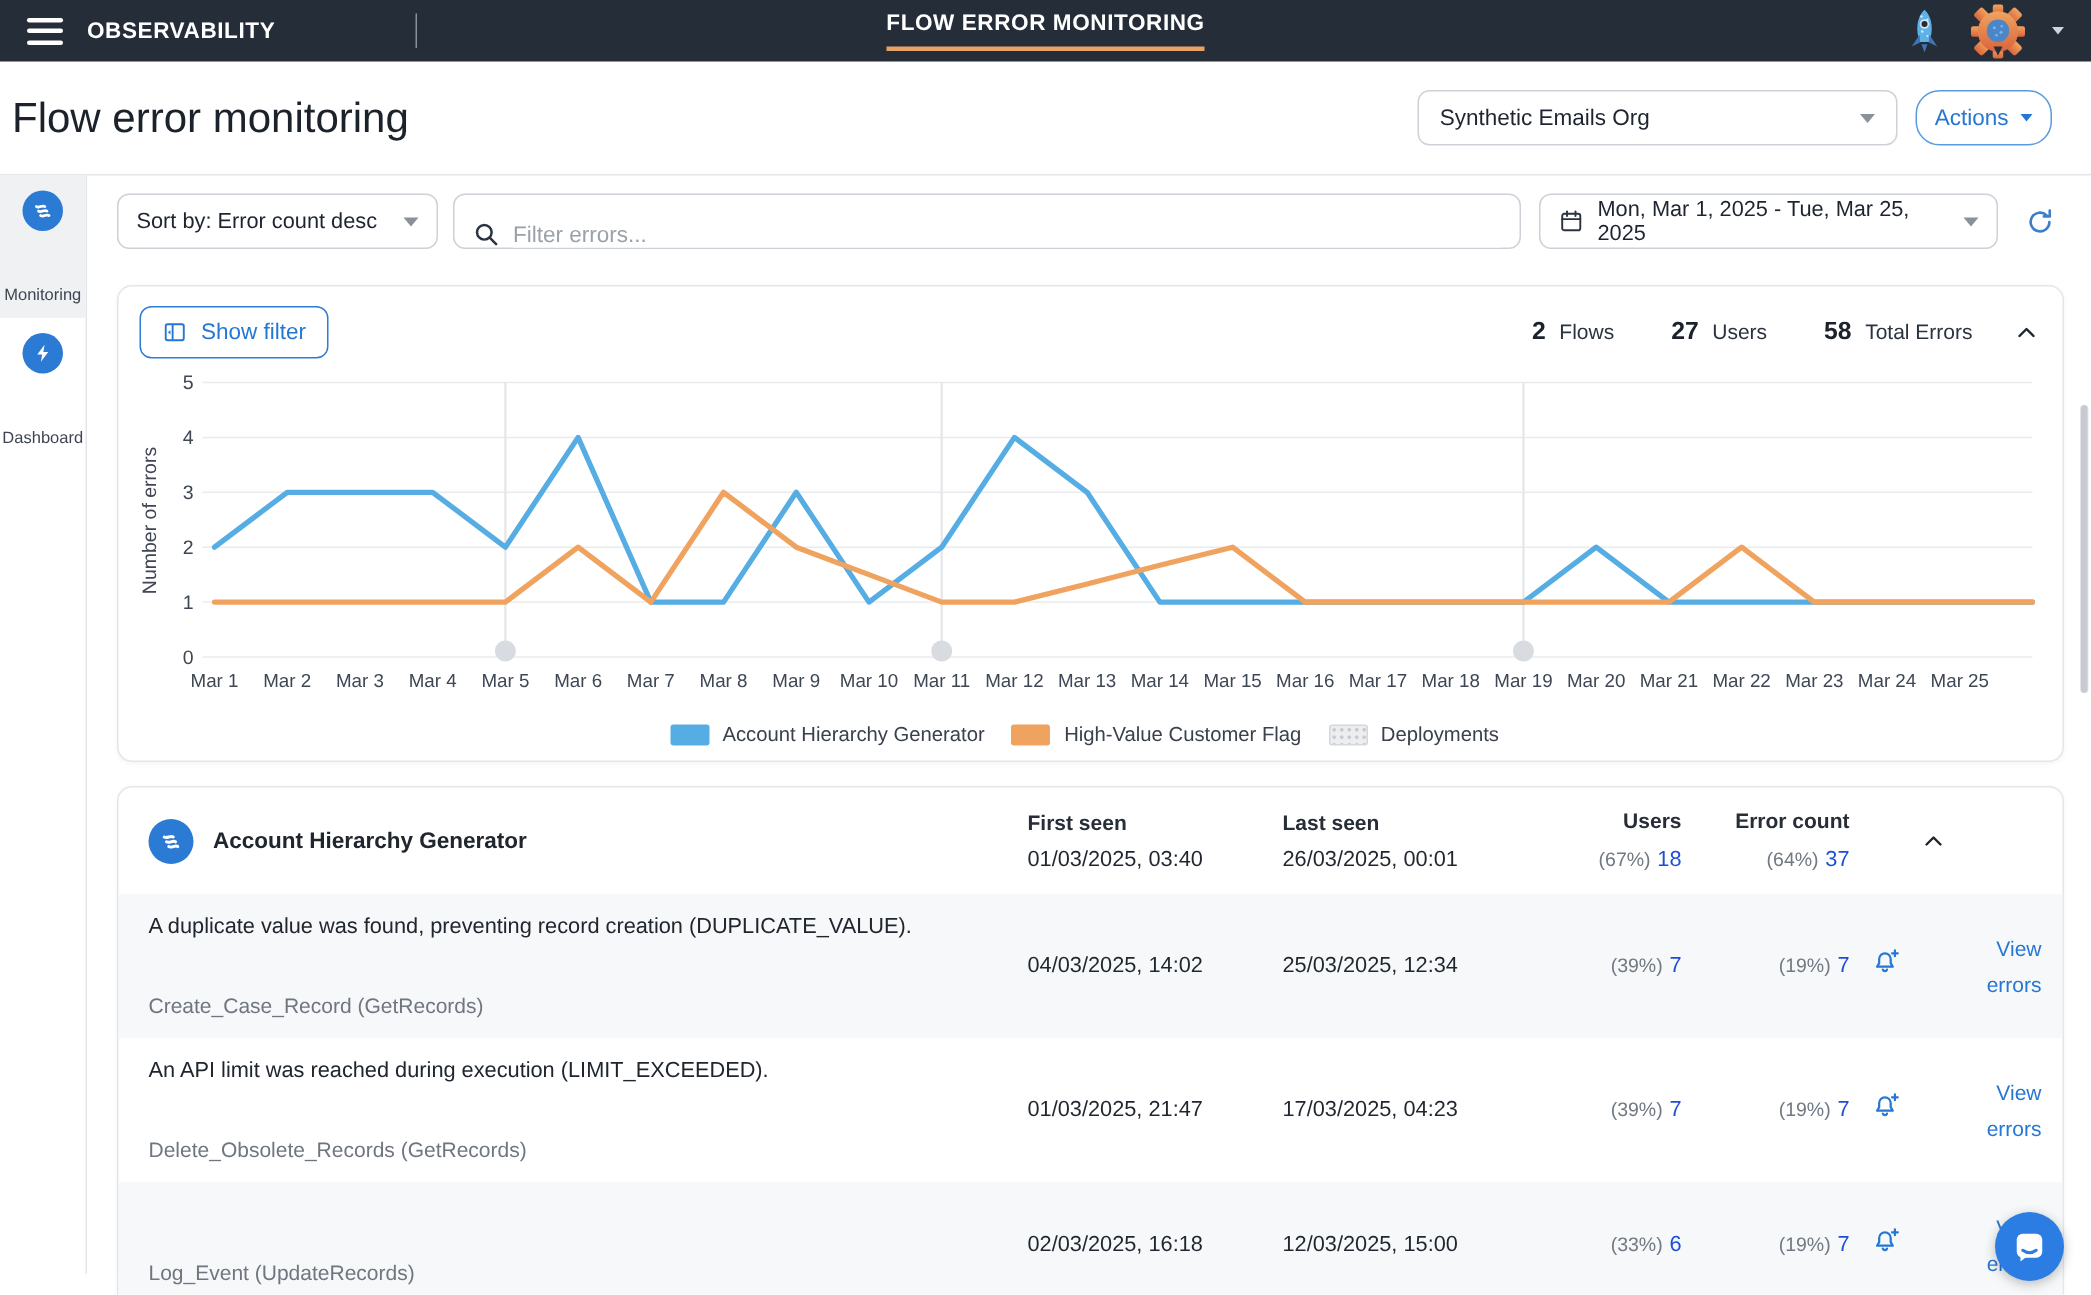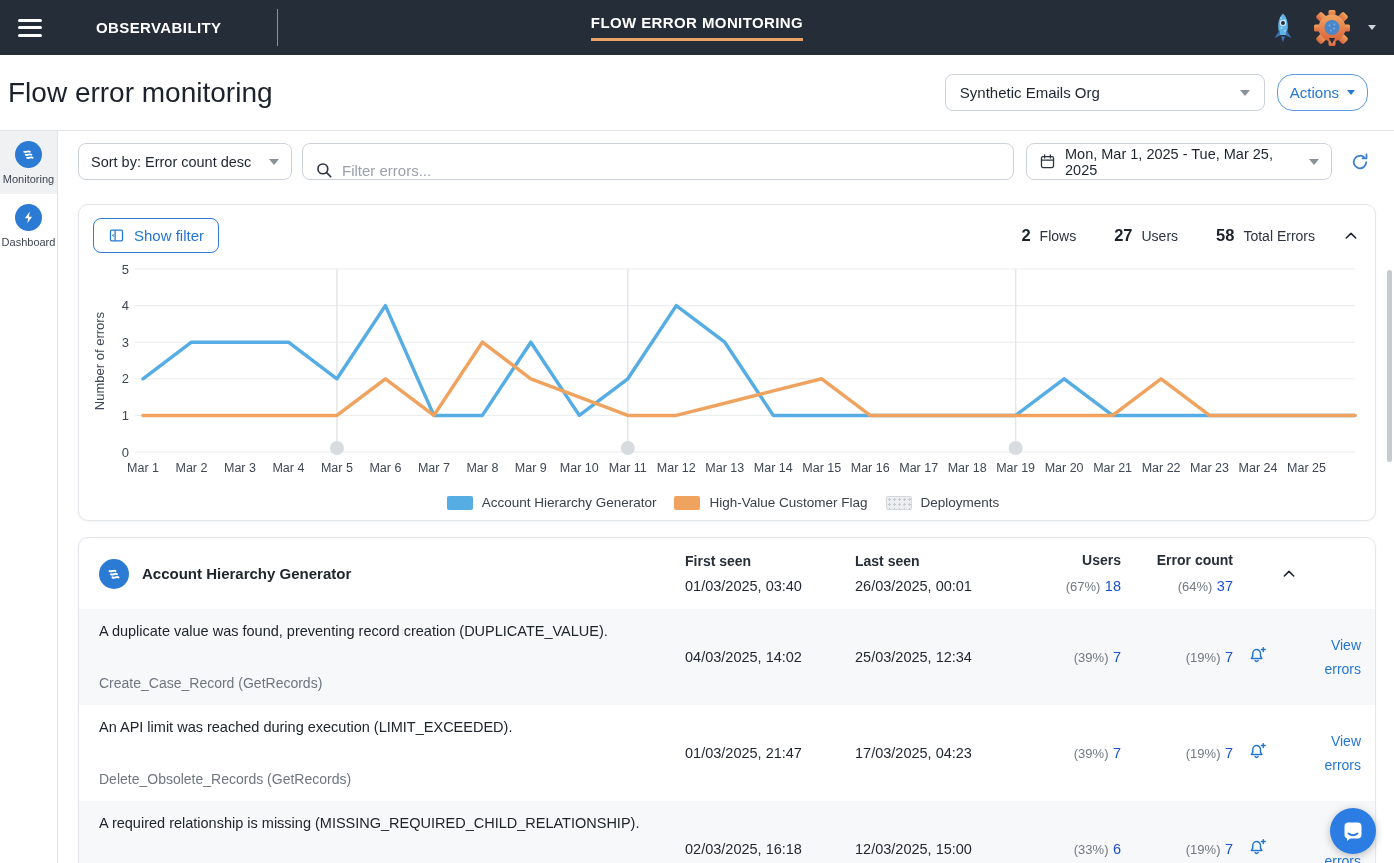--- a/index.html
+++ b/index.html
@@ -1,21 +1,21 @@
 <!DOCTYPE html>
 <html><head>
 <meta charset="utf-8">
 <style>
   * { margin:0; padding:0; box-sizing:border-box; }
   html,body { width:1394px; height:863px; overflow:hidden; background:#fff;
     font-family:"Liberation Sans", sans-serif; color:#1e2530; }
 
   
-  .topbar { position:relative; height:55px; background:#252d39; display:flex;
-    align-items:center; padding:0 18px;gap:38px; }
+  .topbar { position:relative; height:41px; background:#252d39; display:flex;
+    align-items:center; padding:0 18px; }
   .hamburger { width:24px; height:18px; display:flex; flex-direction:column;
     justify-content:space-between; cursor:pointer; }
   .hamburger span { height:3px; background:#fff; border-radius:2px; }
   .brand { color:#fff; font-weight:700; font-size:15px; letter-spacing:.4px; margin-left:16px; }
   .topbar-divider { position:absolute; left:277px; top:9px; bottom:9px; width:1px; background:#8b919c; }
   .topbar-center { position:absolute; left:0; right:0; top:0; bottom:0; display:flex;
     align-items:center; justify-content:center; pointer-events:none; }
   .topbar-title { color:#fff; font-weight:700; font-size:15px; letter-spacing:.4px;
     padding-bottom:7px; border-bottom:3px solid #e9a266; pointer-events:auto; }
   .topbar-right { margin-left:auto; display:flex; align-items:center; gap:16px; }
@@ -37,21 +37,21 @@
     color:#2577d4; font-size:15px; padding:0 12px; display:flex; align-items:center; gap:8px;
     cursor:pointer; }
   .actions-btn .caret-down { border-top-color:#2577d4; }
 
   
   .main { display:flex; height:732px; }
   .sidebar { width:58px; border-right:1px solid #e2e5e9; flex-shrink:0; }
   .side-item { display:flex; flex-direction:column; align-items:center; padding:10px 0 9px;
     cursor:pointer; gap:5px; }
   .side-item.active { background:#eff1f3; }
-  .side-label { font-size:11px; color:#3e4550; }
+  .side-label { font-size:11px; color:#3e4550;margin-top:32px; }
   .blue-circle { width:27px; height:27px; border-radius:50%; background:#2b7bd4;
     display:flex; align-items:center; justify-content:center; }
   .content { flex:1; padding:12px 26px 0 20px; }
 
   
   .filter-row { display:flex; gap:10px; align-items:center; }
   .sort-select { width:214px; height:37px; border:1px solid #cdd2d8; border-radius:8px;
     display:flex; align-items:center; padding:0 12px; font-size:14.5px; cursor:pointer; background:#fff; }
   .sort-select .caret-down { margin-left:auto; }
   .search-box { flex:1; height:37px; border:1px solid #cdd2d8; border-radius:8px;
@@ -425,21 +425,20 @@
           <line x1="18.6" y1="3" x2="18.6" y2="7.4"></line>
                   <line x1="16.4" y1="5.2" x2="20.8" y2="5.2"></line>
         </svg>
       </span>
     </div>
     <div class="col-view"><a class="view-link">View errors</a></div>
   </div>
 
   <div class="grid-row error-row">
     <div>
-      <div class="row-title">A required relationship is missing (MISSING_REQUIRED_CHILD_RELATIONSHIP).</div>
       <div class="row-sub">Log_Event (UpdateRecords)</div>
     </div>
     <div class="fh-value">02/03/2025, 16:18</div>
     <div class="fh-value">12/03/2025, 15:00</div>
     <div class="col-right"><span class="pct">(33%)</span> <span class="val">6</span></div>
     <div class="col-right"><span class="pct">(19%)</span> <span class="val">7</span></div>
     <div class="col-bell">
       <span class="bellbtn">
         <svg width="21" height="21" viewBox="0 0 24 24" fill="none" stroke="#2577d4" stroke-width="1.7" stroke-linecap="round" stroke-linejoin="round">
           <path d="M11 5.2 a4.4 4.4 0 0 0 -4.4 4.4 v3.1 L5 15.4 h12 l-1.6 -2.7 V9.6 A4.4 4.4 0 0 0 11 5.2 Z"></path>

